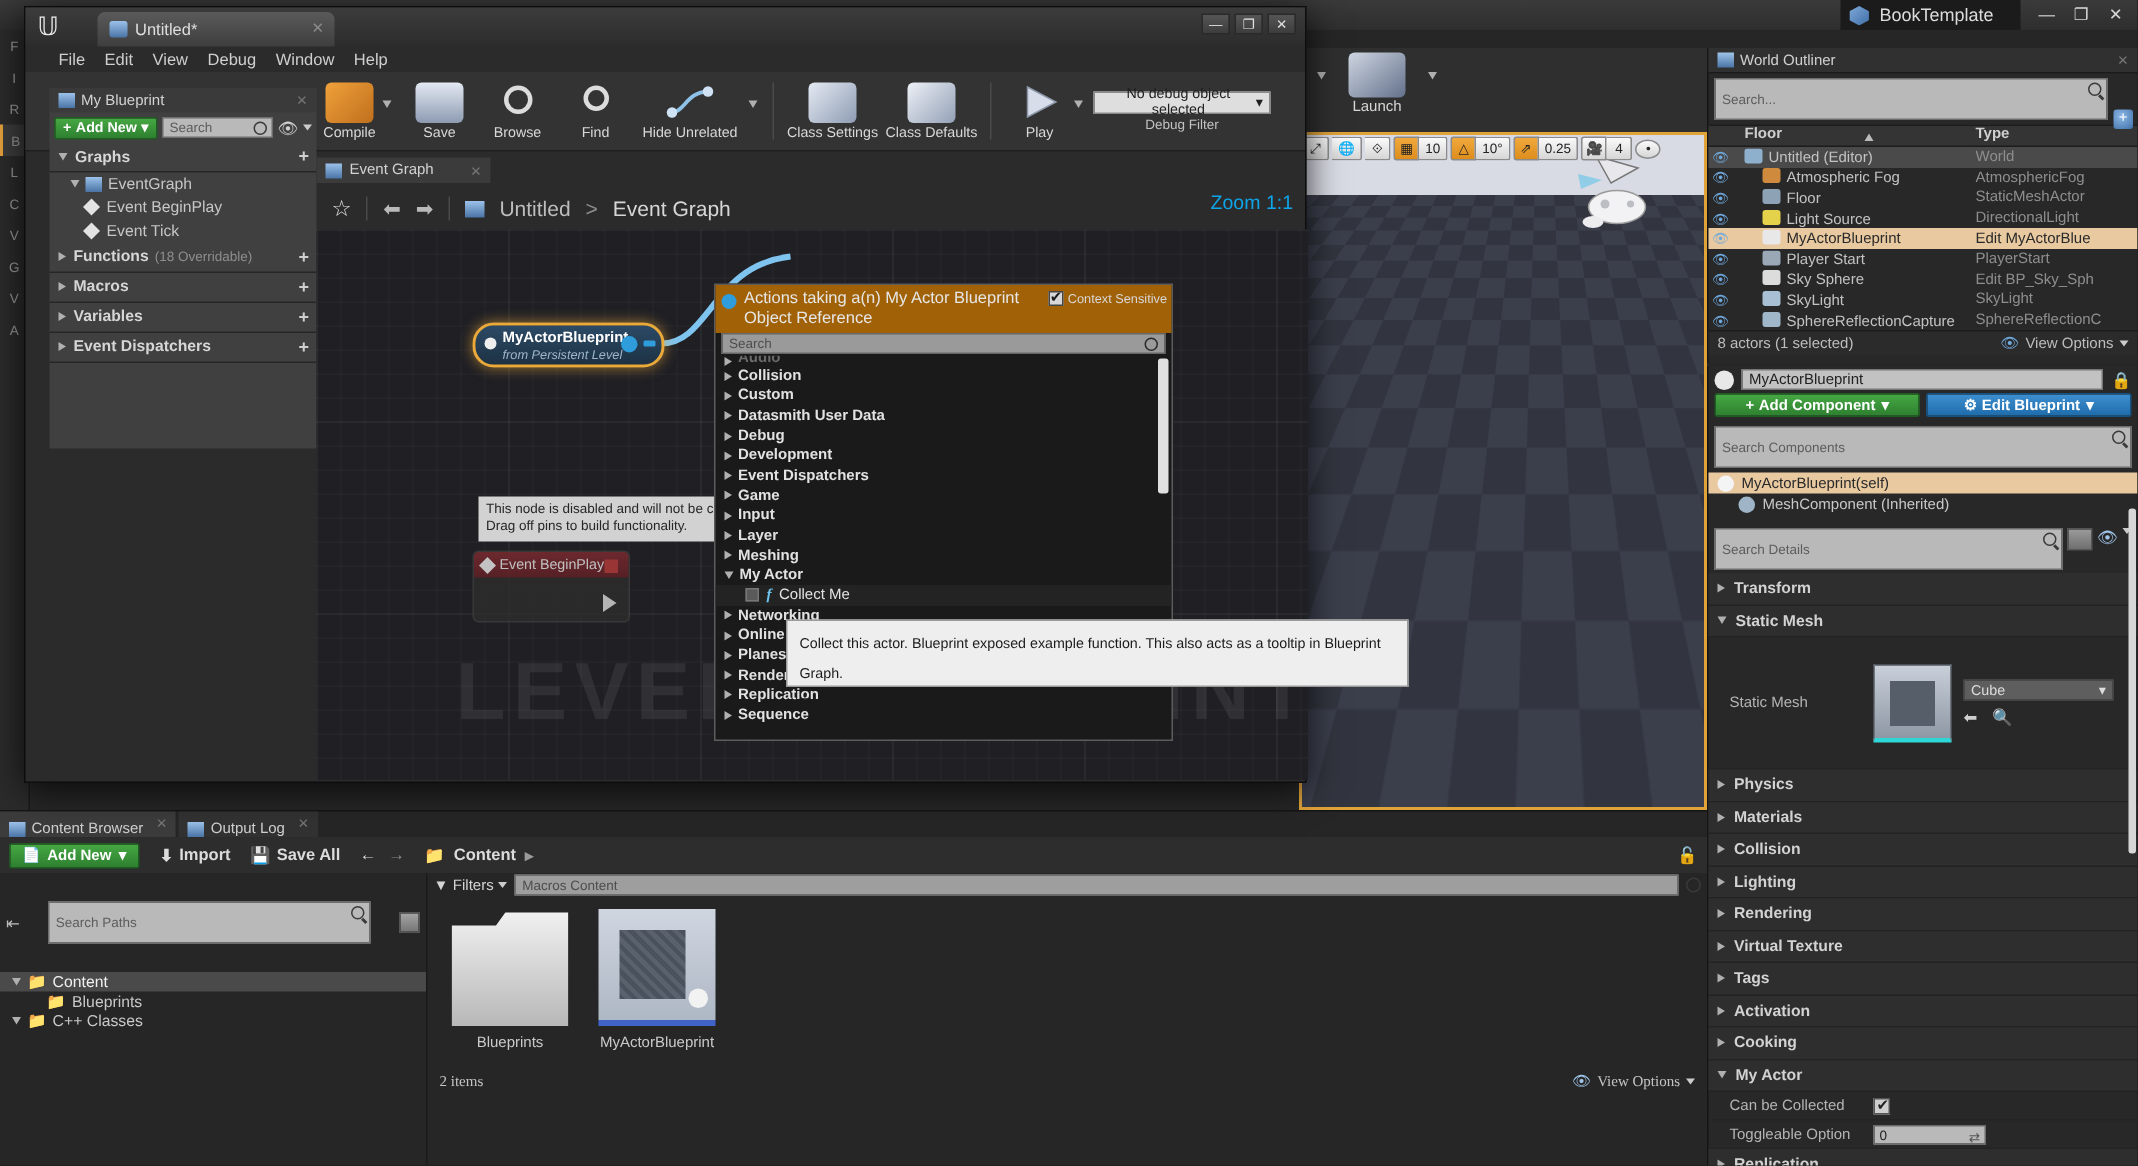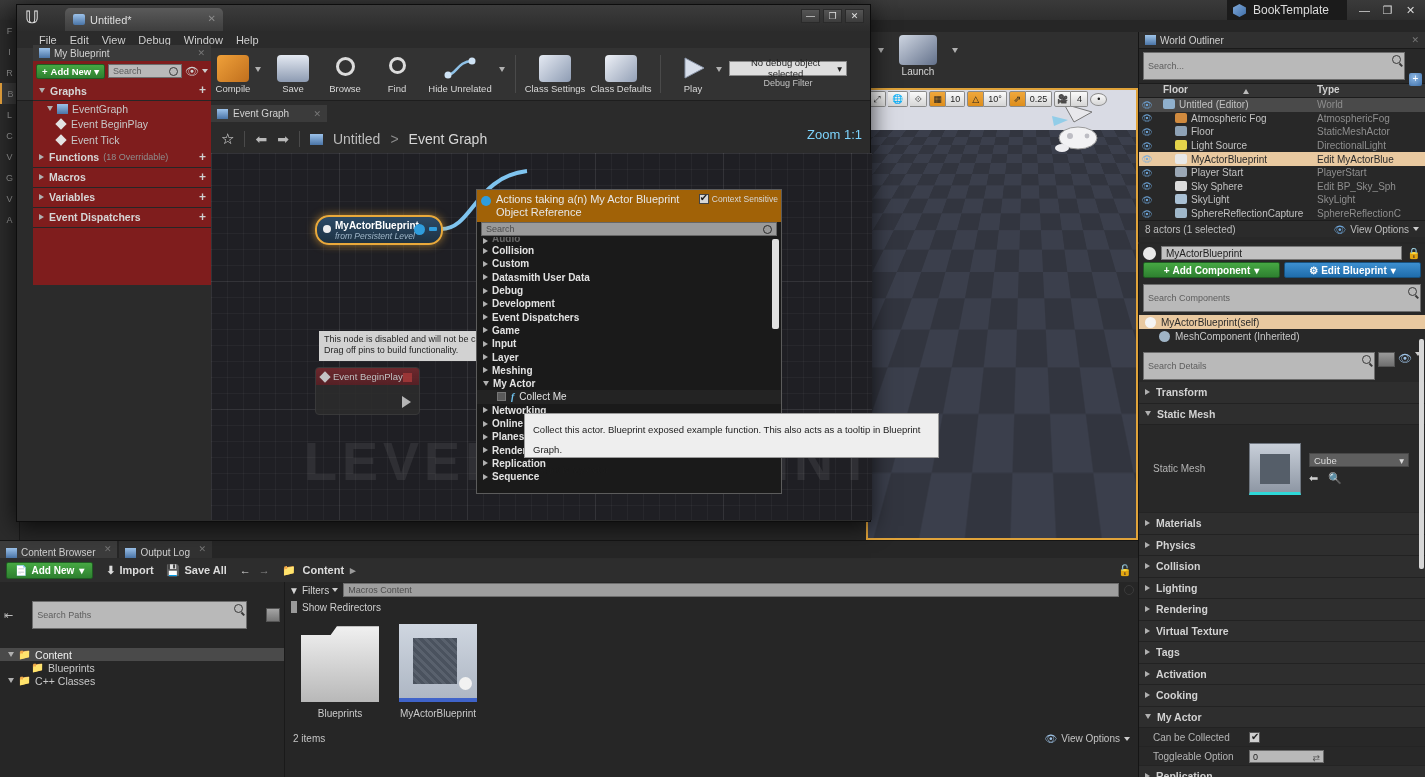--- a/index.html
+++ b/index.html
@@ -163,22 +163,22 @@
   #bp-menubar { height:17px; display:flex; align-items:center; gap:13px; padding-left:22px;
      font-size:11px; color:#cfcfcf; background:#2b2b2b; }
 
   #bp-toolbar { height:53px; background:#333; display:flex; align-items:center;
      padding-left:190px; gap:0; border-bottom:1px solid #1e1e1e; position:relative; }
   .tb-item { width:52px; text-align:center; color:#d8d8d8; font-size:9.5px; }
   .tb-item .tbi { width:32px;height:27px;margin:0 auto 1px; border-radius:4px; }
   .tb-sep { width:1px; height:38px; background:#4a4a4a; margin:0 6px; }
 
   
-  #myblueprint { position:absolute; left:16px; top:40px; width:178px; height:240px;
-     background:#7f1d1d; }
+  #myblueprint { position:absolute; left:16px; top:54px; width:178px; height:240px;
+     background:#404040; }
   #mb-tab { height:16px; background:#3a3a3a; display:flex;align-items:center;
      padding:0 6px; font-size:10px; color:#d2d2d2; }
   #mb-tools { height:20px; display:flex; align-items:center; gap:3px; padding:2px 3px; }
   #mb-addnew { height:15px; padding:0 5px; background:linear-gradient(#46a843,#2e8030);
      color:#fff; font-size:9.5px; font-weight:bold; display:flex;align-items:center;
      border:1px solid #1f5c22; border-radius:2px; }
   #mb-search { flex:1; height:14px; background:#b9b9b9; border:1px solid #6d6d6d;
      color:#5d5d5d; font-size:9px; padding:0 4px; line-height:13px; position:relative;}
   .mb-sect { height:20px; display:flex; align-items:center; font-size:10.5px;
      font-weight:bold; color:#d6d6d6; border-bottom:1px solid #262626; position:relative;}
@@ -195,21 +195,21 @@
   #graph-canvas { position:absolute; left:194px; top:148px; width:661px; height:367px;
      background:#1f1f24;
      background-image:
        linear-gradient(rgba(255,255,255,.035) 1px, transparent 1px),
        linear-gradient(90deg, rgba(255,255,255,.035) 1px, transparent 1px),
        linear-gradient(rgba(255,255,255,.06) 1px, transparent 1px),
        linear-gradient(90deg, rgba(255,255,255,.06) 1px, transparent 1px);
      background-size:16px 16px,16px 16px,128px 128px,128px 128px; overflow:hidden;}
   #graph-watermark { position:absolute; right:-4px; bottom:28px; font-size:54px;
      font-weight:bold; color:rgba(255,255,255,.075); letter-spacing:5px; white-space:nowrap;}
-  #zoom-lbl { position:absolute; right:10px; top:2px; font-size:13px; color:#7dd3fc; }
+  #zoom-lbl { position:absolute; right:10px; top:2px; font-size:13px; color:#0ea5e9; }
 
   
   #node-actorref { position:absolute; left:104px; top:62px; width:128px; height:30px;
      background:linear-gradient(#2c4a66,#1d3243); border:2px solid #e9a93b; border-radius:14px;
      box-shadow:0 0 9px rgba(233,169,59,.65); }
   #node-actorref .t { color:#fff; font-size:10px; font-weight:bold; padding:3px 0 0 18px;}
   #node-actorref .s { color:#9fb6c9; font-size:8.5px; font-style:italic; padding-left:18px;}
   #node-actorref .dot { position:absolute; left:6px; top:8px; width:8px;height:8px;
      border-radius:50%; background:#eee; }
   #node-actorref .op { position:absolute; right:16px; top:7px; width:11px;height:11px;
@@ -491,25 +491,25 @@
               <span style="margin-left:auto;">▾</span>
             </div>
             <div style="display:flex;gap:10px;margin-top:5px;color:#cfcfcf;font-size:11px;">
               <span>⬅</span>
               <span>🔍</span>
             </div>
           </div>
         </div>
         <div class="det-cat">
           <span class="tri tri-r" style="margin-right:6px;"></span>
+          <span>Physics</span>
+        </div>
+        <div class="det-cat">
+          <span class="tri tri-r" style="margin-right:6px;"></span>
           <span>Materials</span>
-        </div>
-        <div class="det-cat">
-          <span class="tri tri-r" style="margin-right:6px;"></span>
-          <span>Physics</span>
         </div>
         <div class="det-cat">
           <span class="tri tri-r" style="margin-right:6px;"></span>
           <span>Collision</span>
         </div>
         <div class="det-cat">
           <span class="tri tri-r" style="margin-right:6px;"></span>
           <span>Lighting</span>
         </div>
         <div class="det-cat">
@@ -630,32 +630,28 @@
           <span class="row" style="gap:3px;">
             <span>▼</span>
             <span>Filters</span>
             <span class="tri tri-dn-sm"></span>
           </span>
           <div id="cb-searchcontent">
             <span>Macros Content</span>
           </div>
           <span class="mg abs" style="right:20px;top:4px;width:10px;height:10px;border:1.5px solid #3a3a3a;border-radius:50%;position:static;"></span>
         </div>
-        <div style="display:flex;align-items:center;gap:5px;padding:3px 6px;font-size:10px;color:#cfcfcf;">
-          <span style="width:6px;height:12px;background:#9a9a9a;display:inline-block;"></span>
-          <span>Show Redirectors</span>
-        </div>
         <div id="asset-grid" style="display:flex;gap:16px;padding:8px 14px;">
             <div class="asset"><div class="thumb folder-thumb"></div><span>Blueprints</span></div>
             <div class="asset"><div class="thumb" style="background:linear-gradient(#cfd6e0,#aeb7c4);border-bottom:4px solid #3f63c9;position:relative;overflow:hidden;">
                 <div style="position:absolute;left:14px;top:14px;width:44px;height:46px;background:repeating-linear-gradient(45deg,#4a525e 0 3px,#59616d 3px 6px);"></div>
                 <div style="position:absolute;right:5px;bottom:8px;width:13px;height:13px;border-radius:50%;background:#f2f2f2;"></div>
               </div><span>MyActorBlueprint</span></div>
           </div>
-        <div style="display:flex;align-items:center;padding:6px 8px 0;font-size:10px;color:#c4c4c4;">
+        <div style="display:flex;align-items:center;padding:6px 8px 0;font-size:10px;color:#c4c4c4;font-family:Liberation Serif, serif;">
           <span>2 items</span>
           <span style="margin-left:auto;display:flex;align-items:center;gap:4px;">
             <span style="color:#9fc4e8;">👁</span>
             <span>View Options</span>
             <span class="tri tri-dn-sm"></span>
           </span>
         </div>
       </div>
     </div>
   </div>

